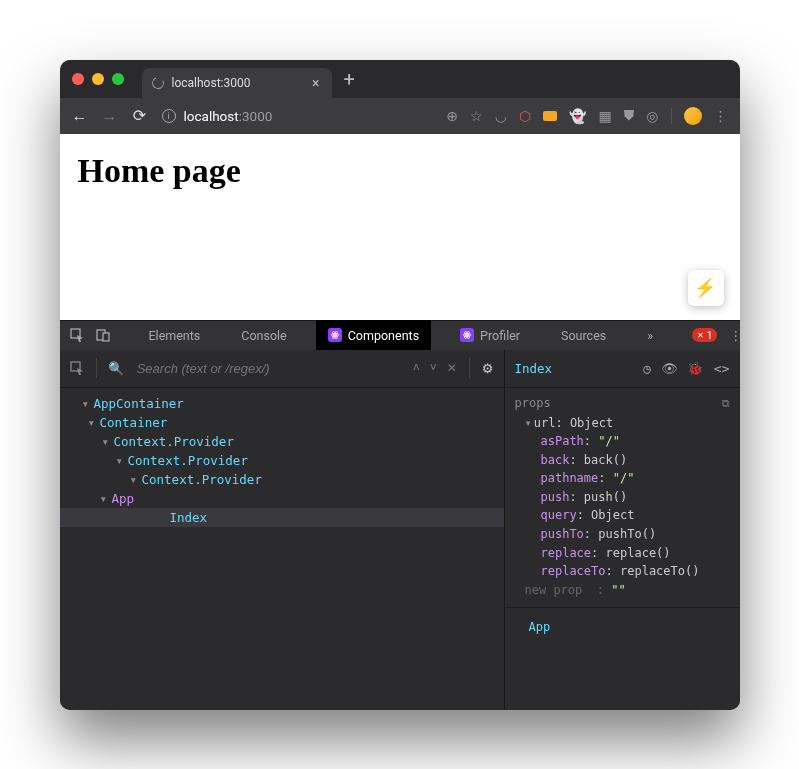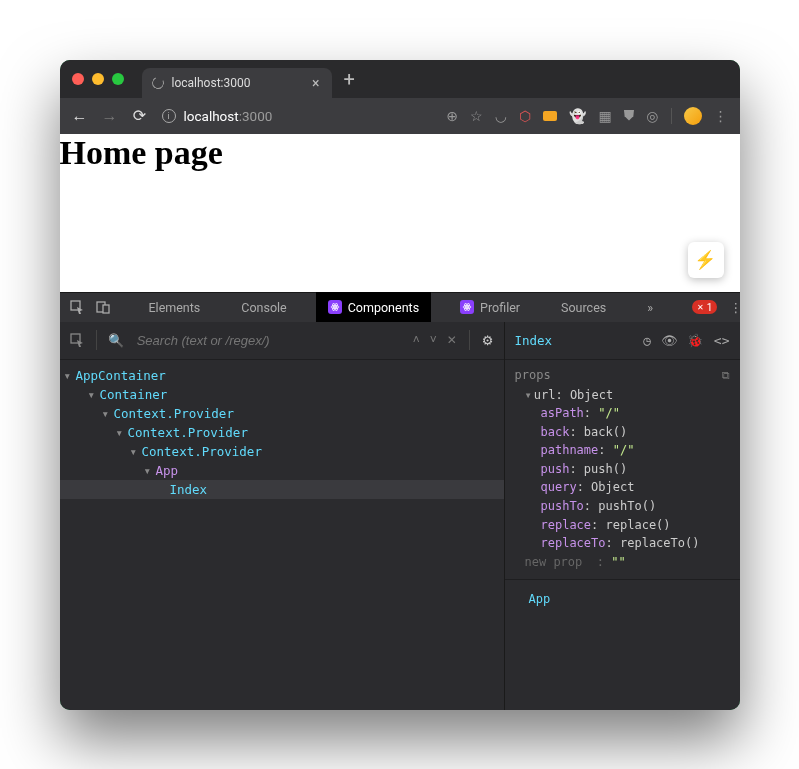--- a/index.html
+++ b/index.html
@@ -48,21 +48,21 @@
   .url-field { display:flex; align-items:center; gap:8px; flex:1; font-size:13.5px;}
   .info-circ { width:14px;height:14px;border:1.3px solid #aaa;border-radius:50%; display:inline-flex;align-items:center;justify-content:center; font-size:9px;color:#aaa;}
   .url-host{color:#fff}.url-path{color:#9c9c9c}
   .urlbar-right{display:flex;align-items:center;gap:12px; font-size:14px;}
   .ext-ico{color:#999}
   .ext-sq{width:14px;height:10px;border-radius:2px}
   .avatar{width:18px;height:18px;border-radius:50%;background:linear-gradient(135deg,#f7c948,#f59e0b)}
   .vsep{width:1px;height:16px;background:#555}
   
   .page {
-    background:#fff; height:158px; position:relative; 
+    background:#fff; height:186px; position:relative; padding:18px;
   }
   .page h1{font-family:Georgia,serif; font-size:34px; font-weight:700;color:#000}
   .lightning{
     position:absolute; right:16px; bottom:14px;
     width:36px;height:36px;background:#fff;border-radius:6px;
     box-shadow:0 2px 8px rgba(0,0,0,0.25);
     display:flex;align-items:center;justify-content:center;font-size:18px;
   }
   
   .dev-tabs{
@@ -87,22 +87,22 @@
   .search-row .sep{width:1px;height:20px;background:#444}
   .search-row input{background:transparent;border:0;color:#bbb;font-size:13px;flex:1;outline:none;font-style:italic}
   .search-right{display:flex;gap:10px;color:#777;font-size:12px}
   
   .tree{flex:1;font-family:Menlo,Consolas,monospace;font-size:12.5px;padding:6px 0;overflow:auto}
   .tree-row{padding:2px 0 2px 10px;white-space:nowrap;color:#61dafb}
   .tree-row .caret{color:#888;margin-right:4px;display:inline-block;width:8px}
   .tree-row.sel{background:#3a3a3e;color:#61dafb}
   .tree-row.sel .name{color:#61dafb}
   .tree-row.app{color:#c792ea}
-  .ind-1{padding-left:4px}.ind-2{padding-left:28px}.ind-3{padding-left:42px}
-  .ind-4{padding-left:56px}.ind-5{padding-left:70px}.ind-6{padding-left:84px}
+  .ind-1{padding-left:22px}.ind-2{padding-left:28px}.ind-3{padding-left:42px}
+  .ind-4{padding-left:56px}.ind-5{padding-left:70px}.ind-6{padding-left:40px}
   .ind-7{padding-left:98px}
   
   .rp-head{height:38px;border-bottom:1px solid #1e1e20;display:flex;align-items:center;padding:0 10px;gap:10px;font-family:Menlo,monospace;font-size:12.5px}
   .rp-head .sel-name{color:#61dafb}
   .rp-icons{margin-left:auto;display:flex;gap:10px;color:#aaa;font-size:13px}
   
   .props{padding:8px 10px;font-family:Menlo,Consolas,monospace;font-size:12px;color:#ccc;border-bottom:1px solid #1e1e20}
   .props .section{color:#888;margin-bottom:4px;display:flex;align-items:flex-end}
   .props .section .copy{margin-left:auto;color:#777;font-size:11px}
   .prow{padding-left:10px;line-height:1.55}

